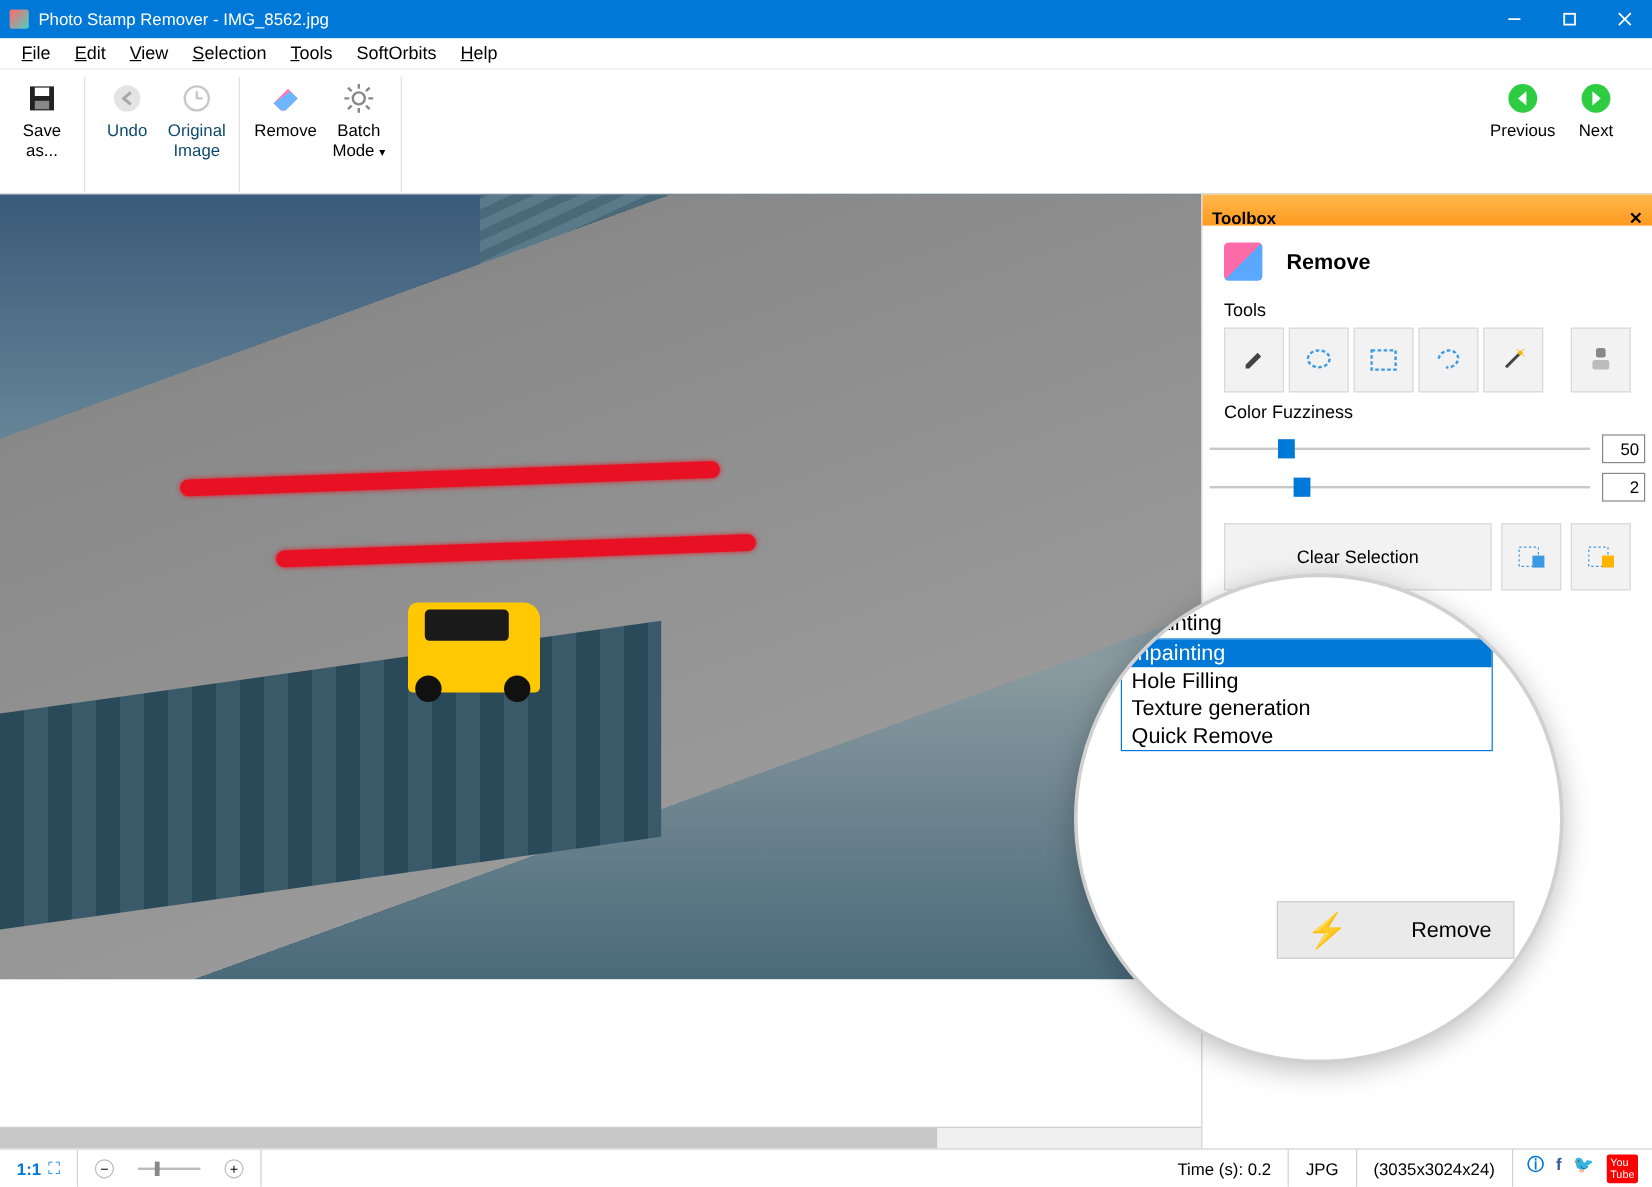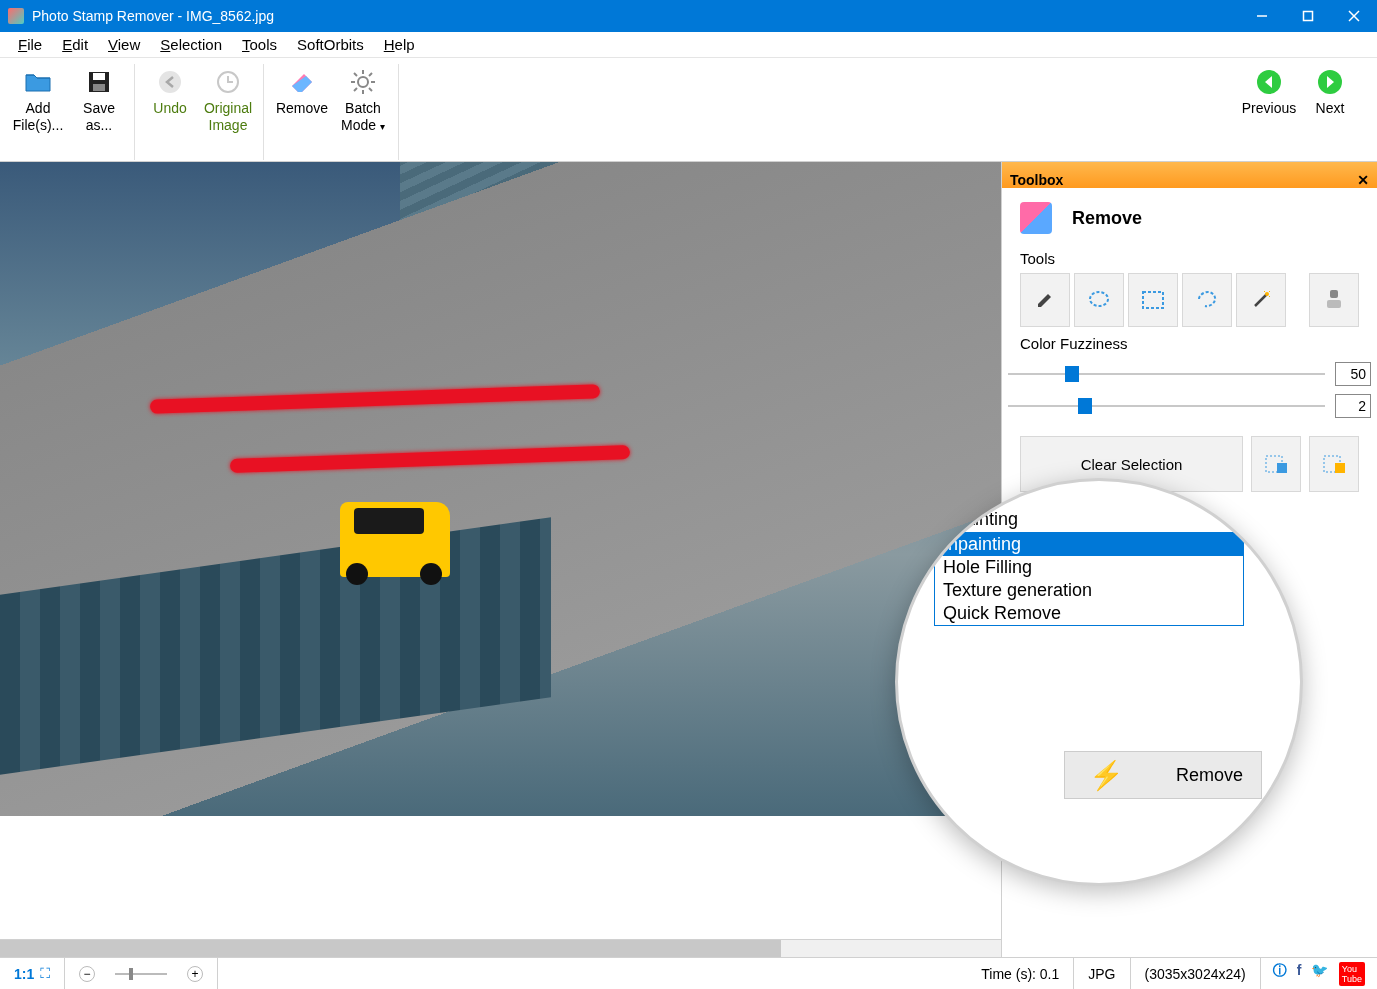--- a/index.html
+++ b/index.html
@@ -13,40 +13,40 @@
 
 .menubar { height: 26px; background: #fff; display: flex; align-items: center; padding-left: 8px; font-size: 15px; border-bottom: 1px solid #e5e5e5; }
 .menubar .menu-item { padding: 2px 10px; cursor: pointer; }
 .menubar .u { text-decoration: underline; }
 
 .toolbar { height: 104px; background: #fff; display: flex; align-items: flex-start; padding: 6px 6px 0 6px; border-bottom: 1px solid #d0d0d0; }
 .toolbar .tgroup { display: flex; border-right: 1px solid #e0e0e0; padding-right: 6px; margin-right: 6px; height: 96px; }
 .toolbar .tbtn { width: 58px; text-align: center; font-size: 14px; cursor: pointer; padding-top: 4px; line-height: 1.2; }
 .toolbar .tbtn.wide { width: 64px; }
 .toolbar .tbtn .ticon { height: 28px; display: flex; align-items: center; justify-content: center; margin-bottom: 4px; }
-.toolbar .tbtn.disabled { color: #4d7c0f; }
+.toolbar .tbtn.disabled { color: #0c4a6e; }
 .toolbar .spacer { flex: 1; }
 
 .workspace { position: absolute; top: 162px; left: 0; right: 0; bottom: 32px; display: flex; }
 .canvas-area { flex: 1; background: #fff; display: flex; flex-direction: column; }
 .canvas-img { width: 100%; height: 654px; background: linear-gradient(180deg,#3a5a7a 0%, #6b8a9a 35%, #8a9aa0 60%, #4a6a7a 100%); position: relative; overflow: hidden; }
 .track { position:absolute; inset:0; background: linear-gradient(160deg, transparent 0%, transparent 20%, #888 20%, #999 70%, transparent 70%); }
 .grandstand { position:absolute; top:0; right:0; width:60%; height:40%; background: repeating-linear-gradient(-25deg,#5a7a8a 0 8px,#4a6a7a 8px 16px); }
 .barrier { position:absolute; left:0; bottom:80px; width:55%; height:180px; background:repeating-linear-gradient(90deg,#2a4a5a 0 20px,#3a5a6a 20px 40px); transform:skewY(-8deg); }
 .red-mark { position:absolute; background:#e81123; height:14px; border-radius:7px; box-shadow:0 0 4px #e81123; }
 .red-mark.r1 { top:230px; left:150px; width:450px; transform:rotate(-2deg);}
 .red-mark.r2 { top:290px; left:230px; width:400px; transform:rotate(-2deg);}
 .car { position:absolute; top:340px; left:340px; width:110px; height:75px; background:#ffc800; border-radius:8px 14px 4px 4px; }
 .car::before{content:"";position:absolute;top:6px;left:14px;width:70px;height:26px;background:#1a1a1a;border-radius:4px;}
 .car::after{content:"";position:absolute;bottom:-8px;left:6px;width:22px;height:22px;background:#111;border-radius:50%;box-shadow:74px 0 #111;}
 .canvas-scroll-h { height:18px; background:#f0f0f0; border-top:1px solid #d0d0d0; position:relative; }
 .canvas-scroll-h .thumb { position:absolute; left:0; width:78%; height:100%; background:#c8c8c8; }
 
 .sidepanel { width: 376px; background:#fff; border-left:1px solid #d0d0d0; display:flex; flex-direction:column; position:relative; }
-.toolbox-header { height:26px; background:linear-gradient(#ffb84d,#ff9a1f); display:flex; align-items:flex-end; padding:0 8px; font-weight:bold; font-size:14px; }
+.toolbox-header { height:26px; background:linear-gradient(#ffb84d,#ff9a1f); display:flex; align-items:flex-start; padding:12px 8px; font-weight:bold; font-size:14px; }
 .toolbox-header .tx { flex:1; }
 .remove-header { display:flex; align-items:center; padding:14px 18px 8px 18px; }
 .remove-header .ricon { width:32px; height:32px; background:linear-gradient(135deg,#ff6ba8 50%,#5aa8ff 50%); border-radius:4px; margin-right:20px; }
 .remove-header .rtext { font-size:18px; font-weight:bold; }
 .section-label { font-size:15px; padding:8px 18px 6px 18px; }
 .tool-row { display:flex; gap:4px; padding:0 18px; }
 .tool-btn { width:50px; height:54px; background:#f2f2f2; border:1px solid #d8d8d8; display:flex; align-items:center; justify-content:center; cursor:pointer; }
 .tool-btn.gap { margin-left:auto; }
 .slider-row { display:flex; align-items:center; padding:4px 6px; gap:10px; }
 .slider { flex:1; height:20px; position:relative; }
@@ -110,29 +110,20 @@
   <div class="menu-item"><span class="u">E</span>dit</div>
   <div class="menu-item"><span class="u">V</span>iew</div>
   <div class="menu-item"><span class="u">S</span>election</div>
   <div class="menu-item"><span class="u">T</span>ools</div>
   <div class="menu-item">SoftOrbits</div>
   <div class="menu-item"><span class="u">H</span>elp</div>
 </div>
 
 <div class="toolbar">
   <div class="tgroup">
-    <div class="tbtn wide">
-      <div class="ticon">
-          <svg width="28" height="22">
-            <path d="M2 4h8l3 3h13v13H2z" fill="#3b9ae1" stroke="#1a6fb0"></path>
-            <path d="M2 4h8l3 3h13" fill="none" stroke="#1a6fb0"></path>
-          </svg>
-        </div>
-      <span>Add File(s)...</span>
-    </div>
     <div class="tbtn">
       <div class="ticon">
           <svg width="24" height="24">
             <rect x="2" y="2" width="20" height="20" fill="#222"></rect>
             <rect x="6" y="3" width="12" height="7" fill="#fff"></rect>
             <rect x="6" y="14" width="12" height="7" fill="#888"></rect>
           </svg>
         </div>
       <span><span class="u">S</span>ave as...</span>
     </div>
@@ -328,21 +319,21 @@
   </div>
   <div class="cell">
     <span style="border:1px solid #bbb;border-radius:50%;width:16px;height:16px;display:inline-flex;align-items:center;justify-content:center;font-size:12px;">−</span>
     <div class="zslider">
         <div class="ln"></div>
         <div style="position:absolute;left:28px;top:1px;width:4px;height:12px;background:#888;"></div>
       </div>
     <span style="border:1px solid #bbb;border-radius:50%;width:16px;height:16px;display:inline-flex;align-items:center;justify-content:center;font-size:12px;">+</span>
   </div>
   <div class="flex"></div>
-  <div class="cell">Time (s): 0.1</div>
+  <div class="cell">Time (s): 0.2</div>
   <div class="cell">JPG</div>
   <div class="cell">(3035x3024x24)</div>
   <div class="social">
     <span style="color:#0078d7;font-weight:bold;">ⓘ</span>
     <span style="color:#3b5998;font-weight:bold;">f</span>
     <span style="color:#1da1f2;">🐦</span>
     <span style="background:#ff0000;color:#fff;font-size:9px;padding:2px 3px;border-radius:2px;">You<br>Tube</span>
   </div>
 </div>
 

